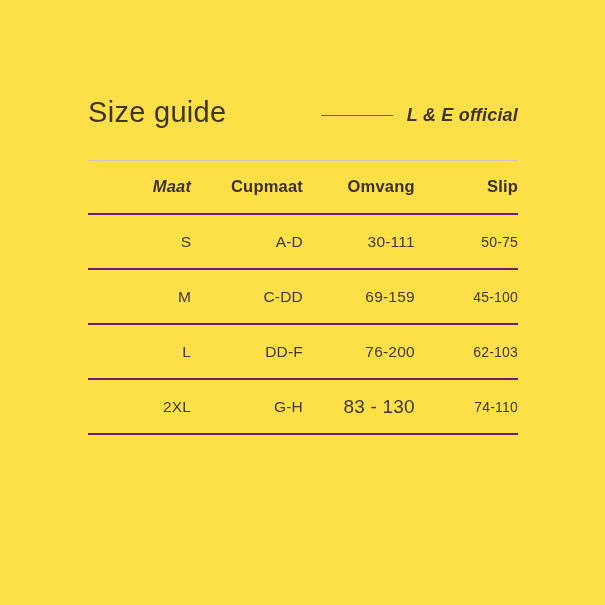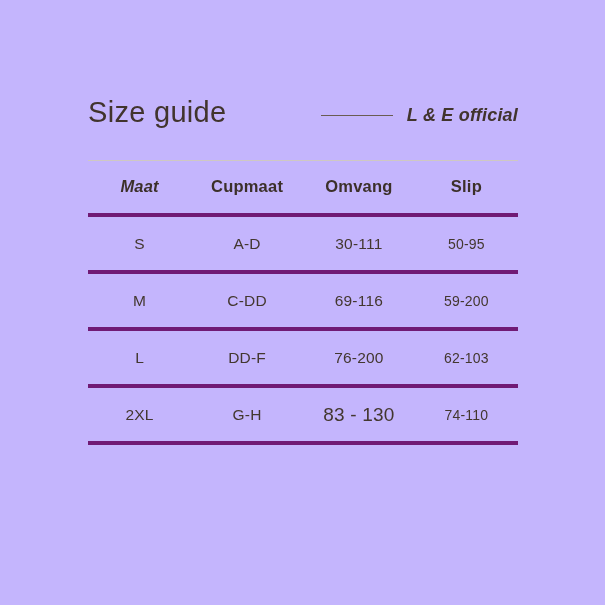--- a/index.html
+++ b/index.html
@@ -12,21 +12,21 @@
     background: #ffffff;
     font-family: "Liberation Sans", sans-serif;
     color: #40332c;
     overflow: hidden;
   }
   .page {
     position: relative;
     width: 605px;
     height: 605px;
     box-sizing: border-box;
-    background: #c4b5fd;
+    background: #fde047;
   }
   .header {
     position: absolute;
     left: 88px;
     top: 88px;
     width: 430px;
     height: 48px;
     display: flex;
     align-items: center;
     justify-content: space-between;
@@ -61,22 +61,22 @@
   table.size-table {
     position: absolute;
     left: 88px;
     top: 160px;
     width: 430px;
     border-collapse: collapse;
     table-layout: fixed;
   }
   table.size-table th,
   table.size-table td {
-    text-align: center;
-    border-bottom: 4px solid #701a75;
+    text-align: right;
+    border-bottom: 2px solid #701a75;
     padding: 0;
     vertical-align: middle;
   }
   table.size-table thead th {
     height: 53px;
     font-size: 16.5px;
     font-weight: 700;
     color: #3c302a;
     letter-spacing: 0.2px;
   }
@@ -137,27 +137,27 @@
         <th>Cupmaat</th>
         <th>Omvang</th>
         <th>Slip</th>
       </tr>
     </thead>
     <tbody>
       <tr>
         <td>S</td>
         <td>A-D</td>
         <td>30-111</td>
-        <td>50-95</td>
+        <td>50-75</td>
       </tr>
       <tr>
         <td>M</td>
         <td>C-DD</td>
-        <td>69-116</td>
-        <td>59-200</td>
+        <td>69-159</td>
+        <td>45-100</td>
       </tr>
       <tr>
         <td>L</td>
         <td>DD-F</td>
         <td>76-200</td>
         <td>62-103</td>
       </tr>
       <tr>
         <td>2XL</td>
         <td>G-H</td>

